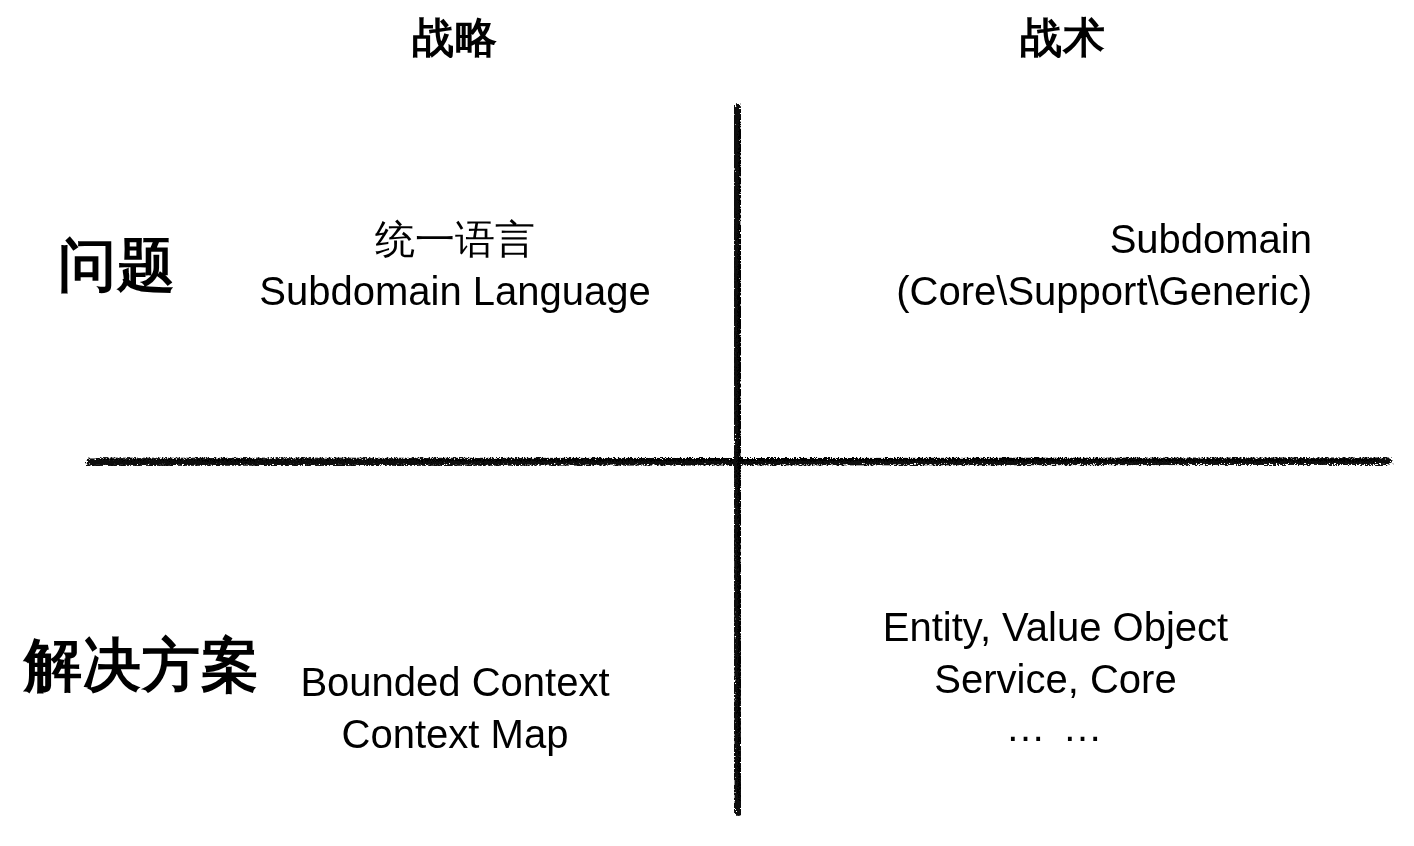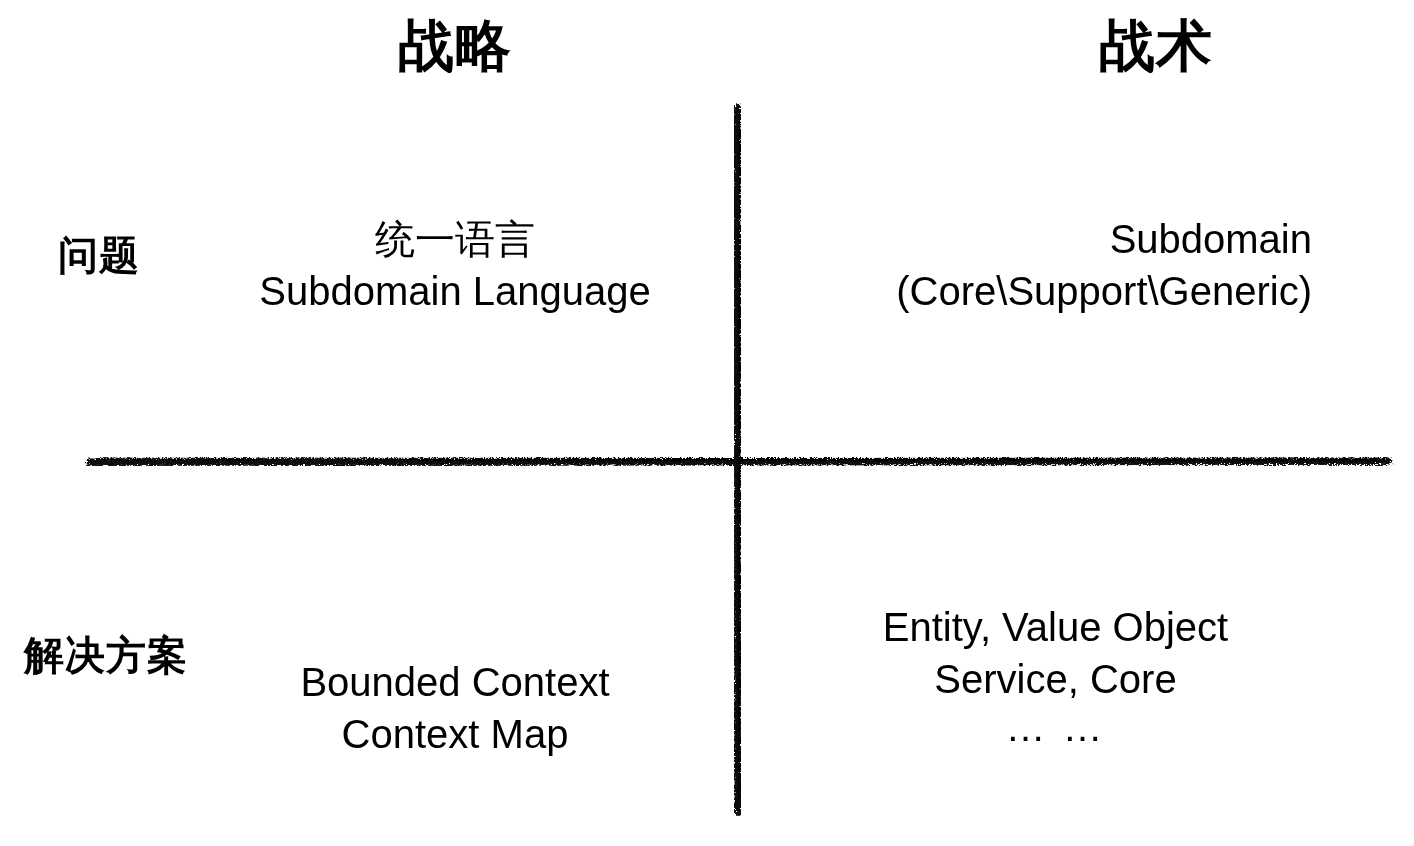--- a/index.html
+++ b/index.html
@@ -31,33 +31,33 @@
     height: 846px;
     pointer-events: none;
   }
 
   
   .col-header {
     position: absolute;
     top: 14px;
     width: 300px;
     text-align: center;
-    font-size: 56px;
+    font-size: 42px;
     font-weight: bold;
     line-height: 1.15;
     letter-spacing: 1px;
     white-space: nowrap;
   }
   #col-header-strategy { left: 305px; }
-  #col-header-tactics  { left: 913px; text-align: right; }
+  #col-header-tactics  { left: 913px; }
 
   
   .row-label {
     position: absolute;
-    font-size: 40px;
+    font-size: 58px;
     font-weight: bold;
     line-height: 1.15;
     letter-spacing: 1px;
     white-space: nowrap;
   }
   #row-label-problem  { left: 58px;  top: 232px; }
   #row-label-solution { left: 24px;  top: 608px; margin-top: 24px; }
 
   
   .quadrant {

